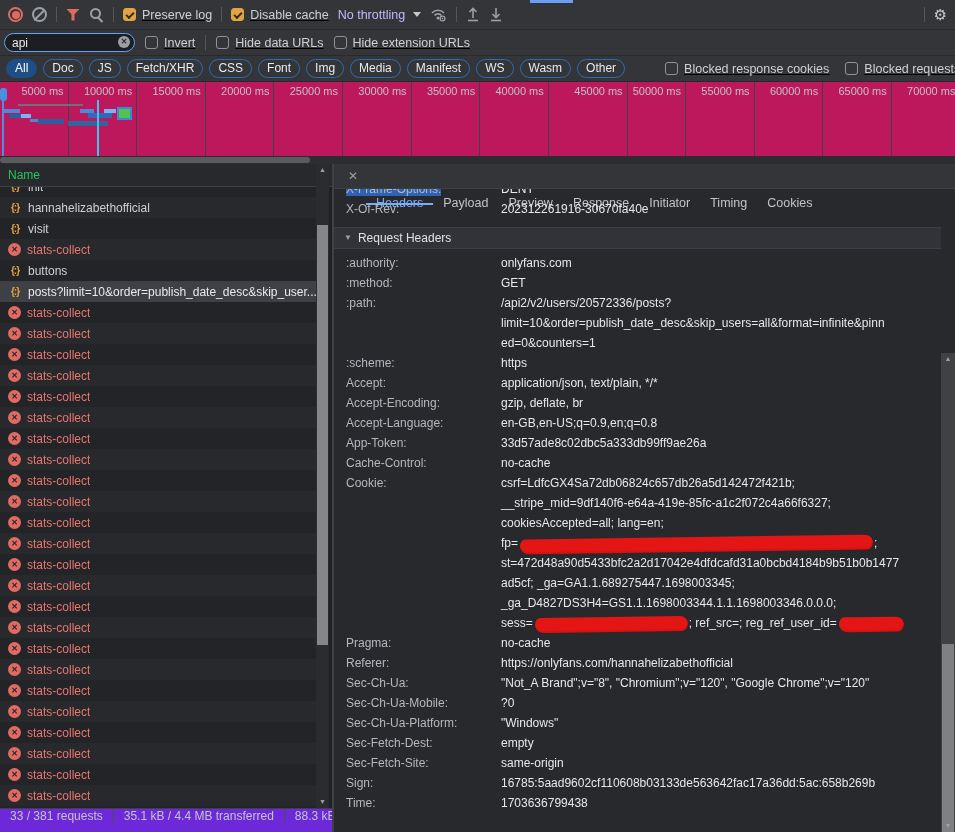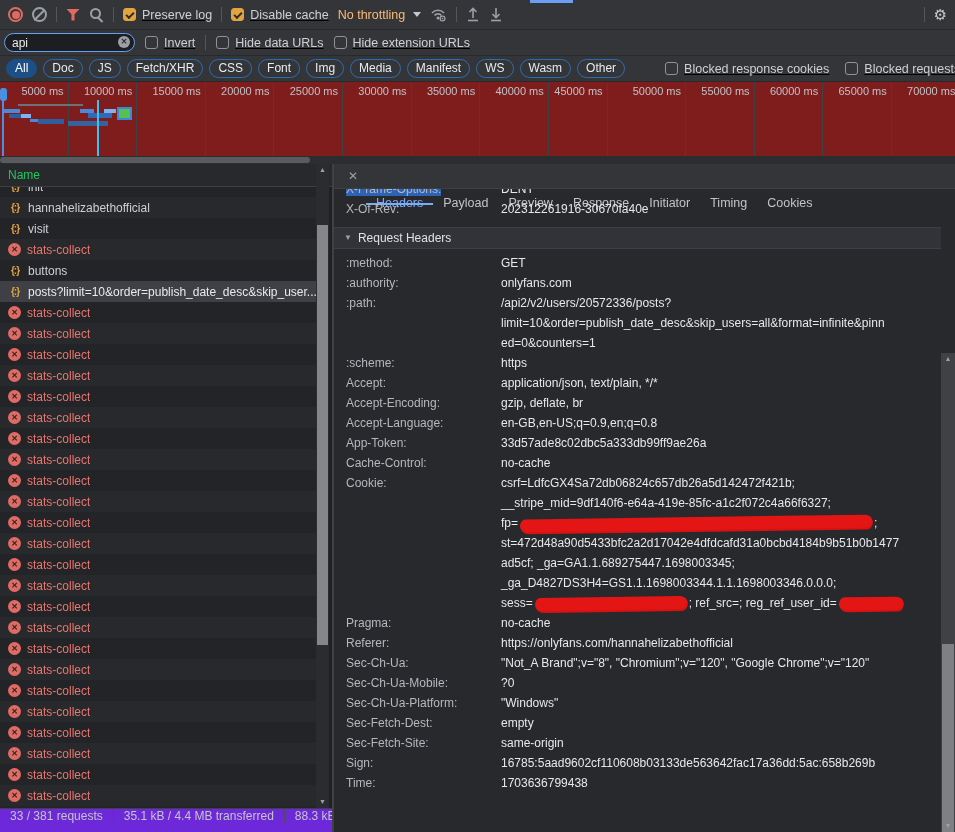--- a/index.html
+++ b/index.html
@@ -8,21 +8,21 @@
   .app{position:absolute;inset:0;}
   
   .row-toolbar{position:absolute;left:0;top:0;width:100%;height:30px;background:#343539;
     display:flex;align-items:center;gap:9px;padding:0 8px;box-sizing:border-box;border-bottom:1px solid #28292c;}
   .row-filter{position:absolute;left:0;top:30px;width:100%;height:26px;background:#343539;
     display:flex;align-items:center;gap:10px;padding:0 4px;box-sizing:border-box;border-bottom:1px solid #28292c;}
   .row-pills{position:absolute;left:0;top:56px;width:100%;height:26px;background:#343539;
     display:flex;align-items:center;gap:20px;padding:0 6px;box-sizing:border-box;border-bottom:1px solid #28292c;}
   .topstrip{position:absolute;left:530px;top:0;width:43px;height:3px;background:#6d9ef5;z-index:5;}
   .vdiv{width:1px;height:15px;background:#55565a;flex:none;}
-  .tool-label{color:#fdba74;font-size:12.5px;white-space:nowrap;}
+  .tool-label{color:#c4b5fd;font-size:12.5px;white-space:nowrap;}
   .spacer{flex:1;}
   
   .icon-record{width:11px;height:11px;border:2.5px solid #df6a5f;border-radius:50%;position:relative;flex:none;}
   .icon-record::after{content:"";position:absolute;inset:1.5px;background:#df6a5f;border-radius:50%;}
   .icon-clear{width:11px;height:11px;border:2px solid #9aa0a6;border-radius:50%;position:relative;flex:none;}
   .icon-clear::after{content:"";position:absolute;left:-2px;top:4.5px;width:15px;height:2px;background:#9aa0a6;transform:rotate(-45deg);}
   .icon-funnel{width:14px;height:12px;background:#df6a5f;clip-path:polygon(0 0,100% 0,61% 48%,61% 100%,39% 100%,39% 48%);flex:none;}
   .icon-search{position:relative;width:15px;height:15px;flex:none;}
   .icon-search::before{content:"";position:absolute;left:1px;top:1px;width:7px;height:7px;border:2px solid #9aa0a6;border-radius:50%;}
   .icon-search::after{content:"";position:absolute;left:10px;top:10px;width:6px;height:2px;background:#9aa0a6;transform:rotate(45deg);transform-origin:0 0;}
@@ -40,21 +40,21 @@
   .filter-input{width:131px;height:19px;background:#1d1e21;border:1.5px solid #67a1f3;border-radius:10px;
     color:#e8eaea;font-size:12px;padding:0 20px 0 7px;box-sizing:border-box;outline:none;font-family:"Liberation Sans",sans-serif;}
   .input-wrap{position:relative;flex:none;}
   .input-clear{position:absolute;right:5px;top:3.5px;width:12px;height:12px;border-radius:50%;background:#9aa0a6;
     color:#2a2b2e;font-size:8px;line-height:12px;text-align:center;font-weight:700;}
   
   .pill{height:17px;line-height:17px;padding:0 8px;border-radius:10px;border:1px solid #2f6bb0;
     color:#e8eaed;font-size:12px;white-space:nowrap;flex:none;}
   .pill.active{background:#1d4f86;border-color:#1d4f86;color:#ffffff;}
   
-  .overview{position:absolute;left:0;top:82px;width:100%;height:74px;background:#7f1d1d;overflow:hidden;text-align:center;}
+  .overview{position:absolute;left:0;top:82px;width:100%;height:74px;background:#be185d;overflow:hidden;text-align:center;}
   .tl-seg{position:absolute;top:0;height:74px;border-right:1px solid #404145;box-sizing:border-box;}
   .tl-label{position:absolute;right:4px;top:3px;color:#bec2c6;font-size:11px;white-space:nowrap;}
   .ov-bar{position:absolute;}
   .hscroll{position:absolute;left:0;top:156px;width:100%;height:8px;background:#2c2d30;border-bottom:1px solid #1b1c1e;}
   .hthumb{position:absolute;left:0;top:1px;width:310px;height:6px;background:#5a5b5f;border-radius:3px;}
   
   .list-header{position:absolute;left:0;top:164px;width:332px;height:23px;background:#28292c;
     border-bottom:1px solid #3e3f44;box-sizing:border-box;color:#22c55e;font-size:12px;line-height:22px;padding-left:8px;}
   .req-list{position:absolute;left:0;top:187px;width:316px;bottom:24px;overflow:hidden;background:#242528;}
   .req-row{height:21px;display:flex;align-items:center;gap:6px;padding-left:8px;white-space:nowrap;overflow:hidden;
@@ -234,21 +234,21 @@
         </div>
         <div class="tl-seg" style="left: 343px; width: 68.6px;">
           <span class="tl-label">30000 ms</span>
         </div>
         <div class="tl-seg" style="left: 411.6px; width: 68.6px;">
           <span class="tl-label">35000 ms</span>
         </div>
         <div class="tl-seg" style="left: 480.2px; width: 68.6px;">
           <span class="tl-label">40000 ms</span>
         </div>
-        <div class="tl-seg" style="left: 539px; width: 68.6px;">
+        <div class="tl-seg" style="left: 559px; width: 68.6px;">
           <span class="tl-label">45000 ms</span>
         </div>
         <div class="tl-seg" style="left: 617.4px; width: 68.6px;">
           <span class="tl-label">50000 ms</span>
         </div>
         <div class="tl-seg" style="left: 686px; width: 68.6px;">
           <span class="tl-label">55000 ms</span>
         </div>
         <div class="tl-seg" style="left: 754.6px; width: 68.6px;">
           <span class="tl-label">60000 ms</span>
@@ -448,31 +448,31 @@
             </div>
           </div>
         </div>
         <div class="section-row">
           <span class="section-caret">▼</span>
           <span>Request Headers</span>
         </div>
         <div class="sect-pad"></div>
         <div class="h-row">
           <div class="kv">
+            <div class="key">:authority:</div>
+            <div class="val">
+              <div class="line"><span>onlyfans.com</span></div>
+            </div>
+          </div>
+        </div>
+        <div class="h-row">
+          <div class="kv">
             <div class="key">:method:</div>
             <div class="val">
               <div class="line"><span>GET</span></div>
-            </div>
-          </div>
-        </div>
-        <div class="h-row">
-          <div class="kv">
-            <div class="key">:authority:</div>
-            <div class="val">
-              <div class="line"><span>onlyfans.com</span></div>
             </div>
           </div>
         </div>
         <div class="h-row">
           <div class="kv">
             <div class="key">:path:</div>
             <div class="val">
               <div class="line"><span>/api2/v2/users/20572336/posts?</span></div>
               <div class="line"><span>limit=10&amp;order=publish_date_desc&amp;skip_users=all&amp;format=infinite&amp;pinn</span></div>
               <div class="line"><span>ed=0&amp;counters=1</span></div>
@@ -526,20 +526,21 @@
               <div class="line"><span>no-cache</span></div>
             </div>
           </div>
         </div>
         <div class="h-row">
           <div class="kv">
             <div class="key">Cookie:</div>
             <div class="val">
               <div class="line"><span>csrf=LdfcGX4Sa72db06824c657db26a5d142472f421b;</span></div>
               <div class="line"><span>__stripe_mid=9df140f6-e64a-419e-85fc-a1c2f072c4a66f6327;</span></div>
+              <div class="line"><span>cookiesAccepted=all; lang=en;</span></div>
               <div class="line"><span>fp=</span><span class="redact" style="width: 352px;"></span><span>;</span></div>
               <div class="line"><span>st=472d48a90d5433bfc2a2d17042e4dfdcafd31a0bcbd4184b9b51b0b1477</span></div>
               <div class="line"><span>ad5cf; _ga=GA1.1.689275447.1698003345;</span></div>
               <div class="line"><span>_ga_D4827DS3H4=GS1.1.1698003344.1.1.1698003346.0.0.0;</span></div>
               <div class="line"><span>sess=</span><span class="redact" style="width: 152px;"></span><span>; ref_src=; reg_ref_user_id=</span><span class="redact" style="width: 64px;"></span></div>
             </div>
           </div>
         </div>
         <div class="h-row">
           <div class="kv">

